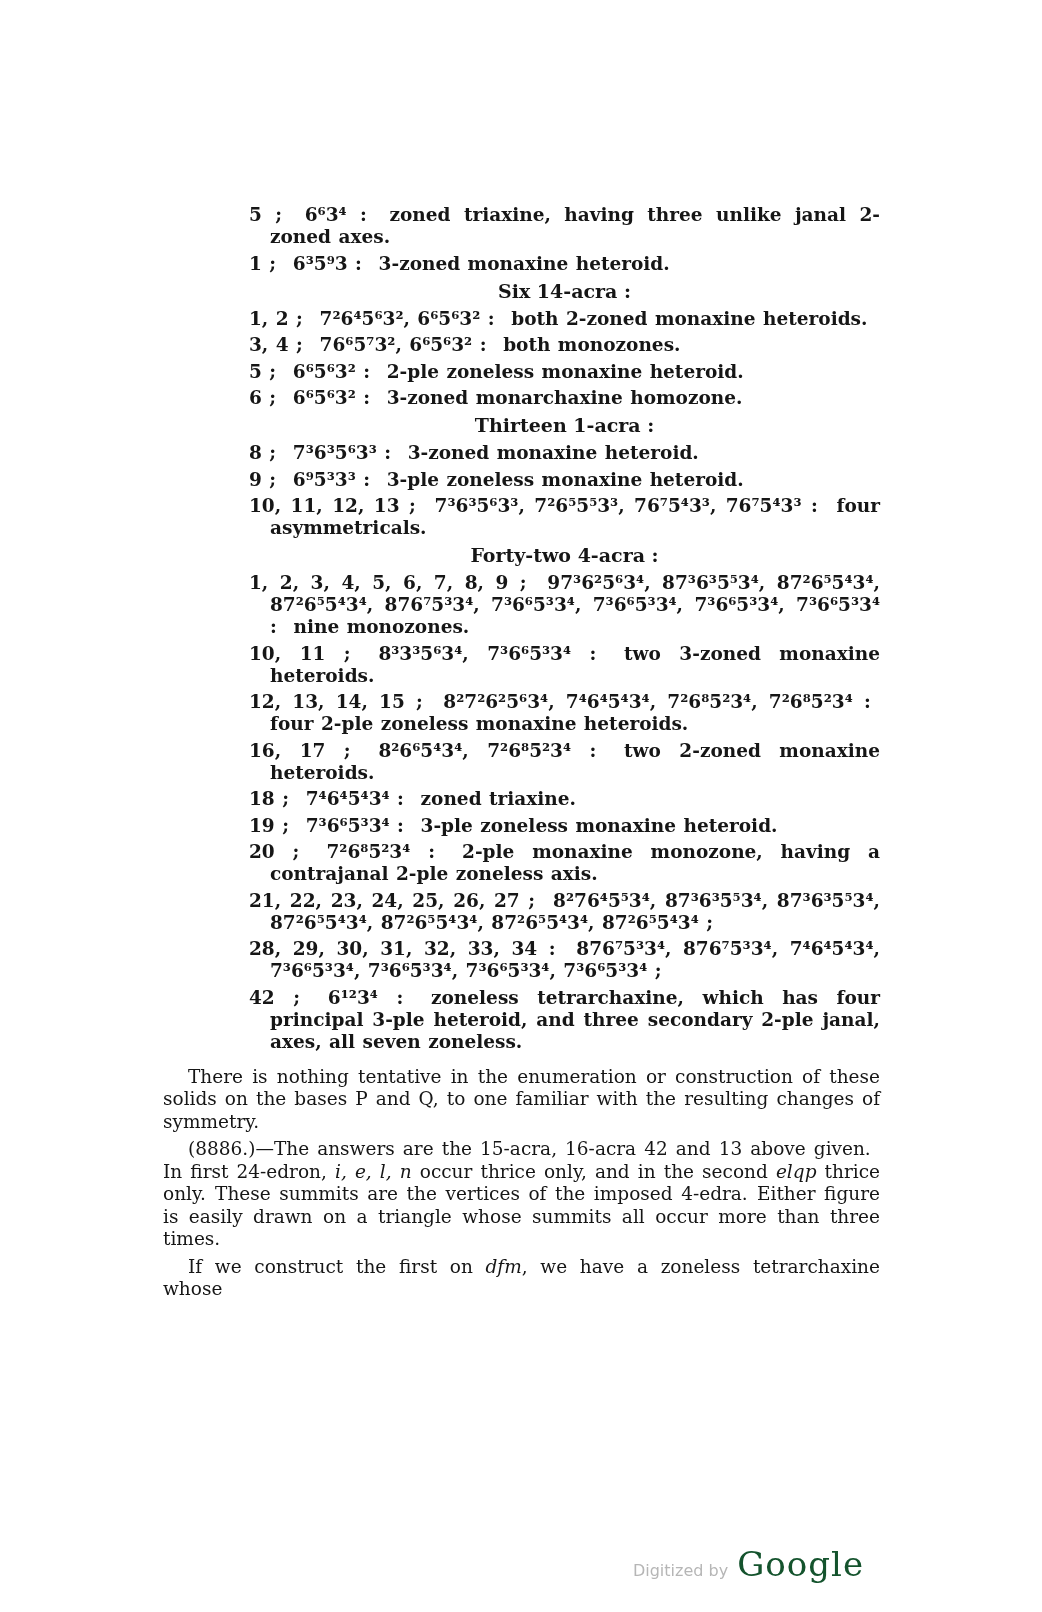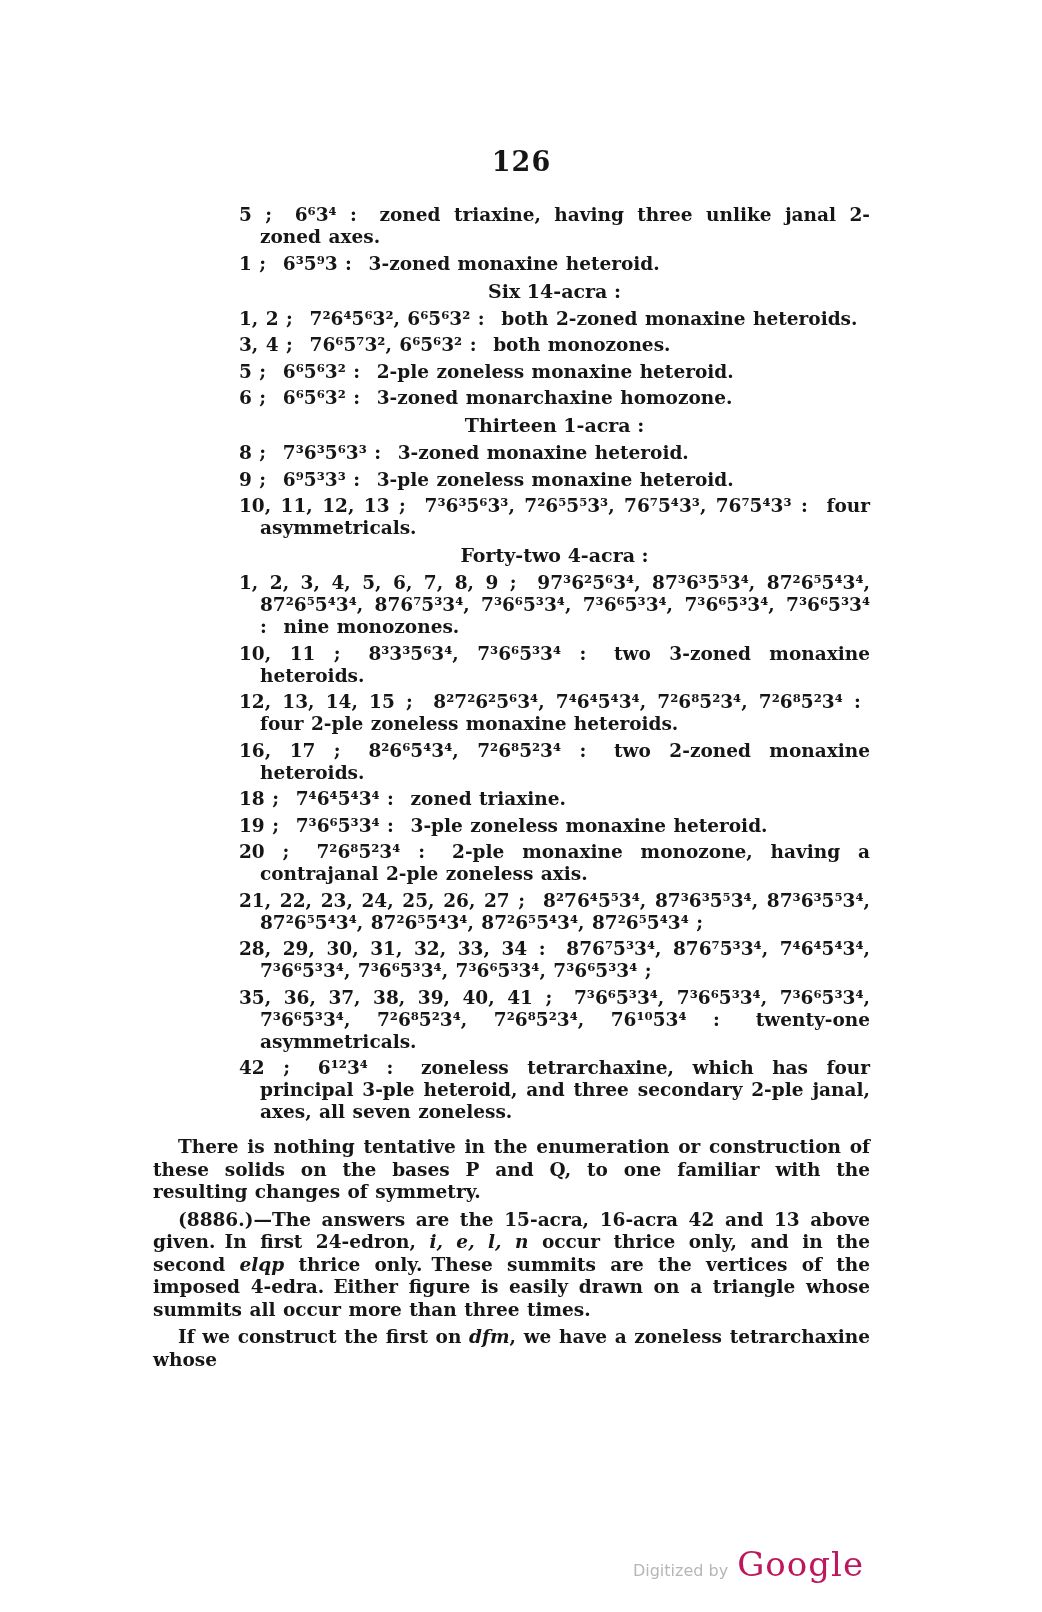--- a/index.html
+++ b/index.html
@@ -18,21 +18,21 @@
   .page-number {
     position: absolute;
     top: 146px; left: 163px; width: 717px;
     text-align: center;
     font-size: 27px;
     font-weight: 700;
     letter-spacing: 1px;
   }
   .content {
     position: absolute;
-    top: 204px; left: 153px; width: 717px;
+    top: 204px; left: 163px; width: 717px;
   }
   .list {
     margin-left: 86px;
     width: 631px;
   }
   .item {
     font-size: 18.5px;
     line-height: 22px;
     font-weight: 700;
     text-align: justify;
@@ -48,21 +48,21 @@
     text-align: center;
     margin: 5px 0 6px 0;
   }
   .paragraphs {
     margin-top: 13px;
     width: 717px;
   }
   .para {
     font-size: 18.5px;
     line-height: 22.5px;
-    font-weight: 700;
+    font-weight: 400;
     text-align: justify;
     word-spacing: 1px;
   }
   .para.indented { text-indent: 25px; }
   .para + .para { margin-top: 5px; }
   .it { font-style: italic; }
   .watermark {
     position: absolute;
     right: 178px; bottom: 28px;
     display: flex;
@@ -72,31 +72,30 @@
   .wm-prefix {
     font-family: "DejaVu Sans", sans-serif;
     font-size: 16px;
     color: #b6b6b6;
     margin-right: 9px;
     font-weight: 400;
   }
   .wm-logo {
     font-family: "DejaVu Serif", serif;
     font-size: 34px;
-    color: #be185d;
+    color: #14532d;
     font-weight: 400;
     letter-spacing: 1px;
   }
 </style>
 </head>
 <body>
 
 <div class="page">
 
-  <div class="page-number">126</div>
 
   <div class="content">
     <div class="list" id="list">
         <div class="item">5 ;  6⁶3⁴ :  zoned triaxine, having three unlike janal 2-zoned axes.</div>
         <div class="item">1 ;  6³5⁹3 :  3-zoned monaxine heteroid.</div>
         <div class="heading">Six 14-acra :</div>
         <div class="item">1, 2 ;  7²6⁴5⁶3², 6⁶5⁶3² :  both 2-zoned monaxine heteroids.</div>
         <div class="item">3, 4 ;  76⁶5⁷3², 6⁶5⁶3² :  both monozones.</div>
         <div class="item">5 ;  6⁶5⁶3² :  2-ple zoneless monaxine heteroid.</div>
         <div class="item">6 ;  6⁶5⁶3² :  3-zoned monarchaxine homozone.</div>
@@ -107,21 +106,20 @@
         <div class="heading">Forty-two 4-acra :</div>
         <div class="item">1, 2, 3, 4, 5, 6, 7, 8, 9 ;  97³6²5⁶3⁴, 87³6³5⁵3⁴, 87²6⁵5⁴3⁴, 87²6⁵5⁴3⁴, 876⁷5³3⁴, 7³6⁶5³3⁴, 7³6⁶5³3⁴, 7³6⁶5³3⁴, 7³6⁶5³3⁴ :  nine monozones.</div>
         <div class="item">10, 11 ;  8³3³5⁶3⁴, 7³6⁶5³3⁴ :  two 3-zoned monaxine heteroids.</div>
         <div class="item">12, 13, 14, 15 ;  8²7²6²5⁶3⁴, 7⁴6⁴5⁴3⁴, 7²6⁸5²3⁴, 7²6⁸5²3⁴ :  four 2-ple zoneless monaxine heteroids.</div>
         <div class="item">16, 17 ;  8²6⁶5⁴3⁴, 7²6⁸5²3⁴ :  two 2-zoned monaxine heteroids.</div>
         <div class="item">18 ;  7⁴6⁴5⁴3⁴ :  zoned triaxine.</div>
         <div class="item">19 ;  7³6⁶5³3⁴ :  3-ple zoneless monaxine heteroid.</div>
         <div class="item">20 ;  7²6⁸5²3⁴ :  2-ple monaxine monozone, having a contrajanal 2-ple zoneless axis.</div>
         <div class="item">21, 22, 23, 24, 25, 26, 27 ;  8²76⁴5⁵3⁴, 87³6³5⁵3⁴, 87³6³5⁵3⁴, 87²6⁵5⁴3⁴, 87²6⁵5⁴3⁴, 87²6⁵5⁴3⁴, 87²6⁵5⁴3⁴ ;</div>
         <div class="item">28, 29, 30, 31, 32, 33, 34 :  876⁷5³3⁴, 876⁷5³3⁴, 7⁴6⁴5⁴3⁴, 7³6⁶5³3⁴, 7³6⁶5³3⁴, 7³6⁶5³3⁴, 7³6⁶5³3⁴ ;</div>
-        <div class="item">35, 36, 37, 38, 39, 40, 41 ;  7³6⁶5³3⁴, 7³6⁶5³3⁴, 7³6⁶5³3⁴, 7³6⁶5³3⁴, 7²6⁸5²3⁴, 7²6⁸5²3⁴, 76¹⁰53⁴ :  twenty-one asymmetricals.</div>
         <div class="item">42 ;  6¹²3⁴ :  zoneless tetrarchaxine, which has four principal 3-ple heteroid, and three secondary 2-ple janal, axes, all seven zoneless.</div>
       </div>
     <div class="paragraphs" id="paragraphs">
         <div class="para indented"><span>There is nothing tentative in the enumeration or construction of these solids on the bases P and Q, to one familiar with the resulting changes of symmetry.</span></div>
         <div class="para indented"><span>(8886.)—The answers are the 15-acra, 16-acra 42 and 13 above given. In first 24-edron, </span><span class="it">i, e, l, n</span><span> occur thrice only, and in the second </span><span class="it">elqp</span><span> thrice only. These summits are the vertices of the imposed 4-edra. Either figure is easily drawn on a triangle whose summits all occur more than three times.</span></div>
         <div class="para indented"><span>If we construct the first on </span><span class="it">dfm</span><span>, we have a zoneless tetrarchaxine whose</span></div>
       </div>
   </div>
 
   <div class="watermark">

